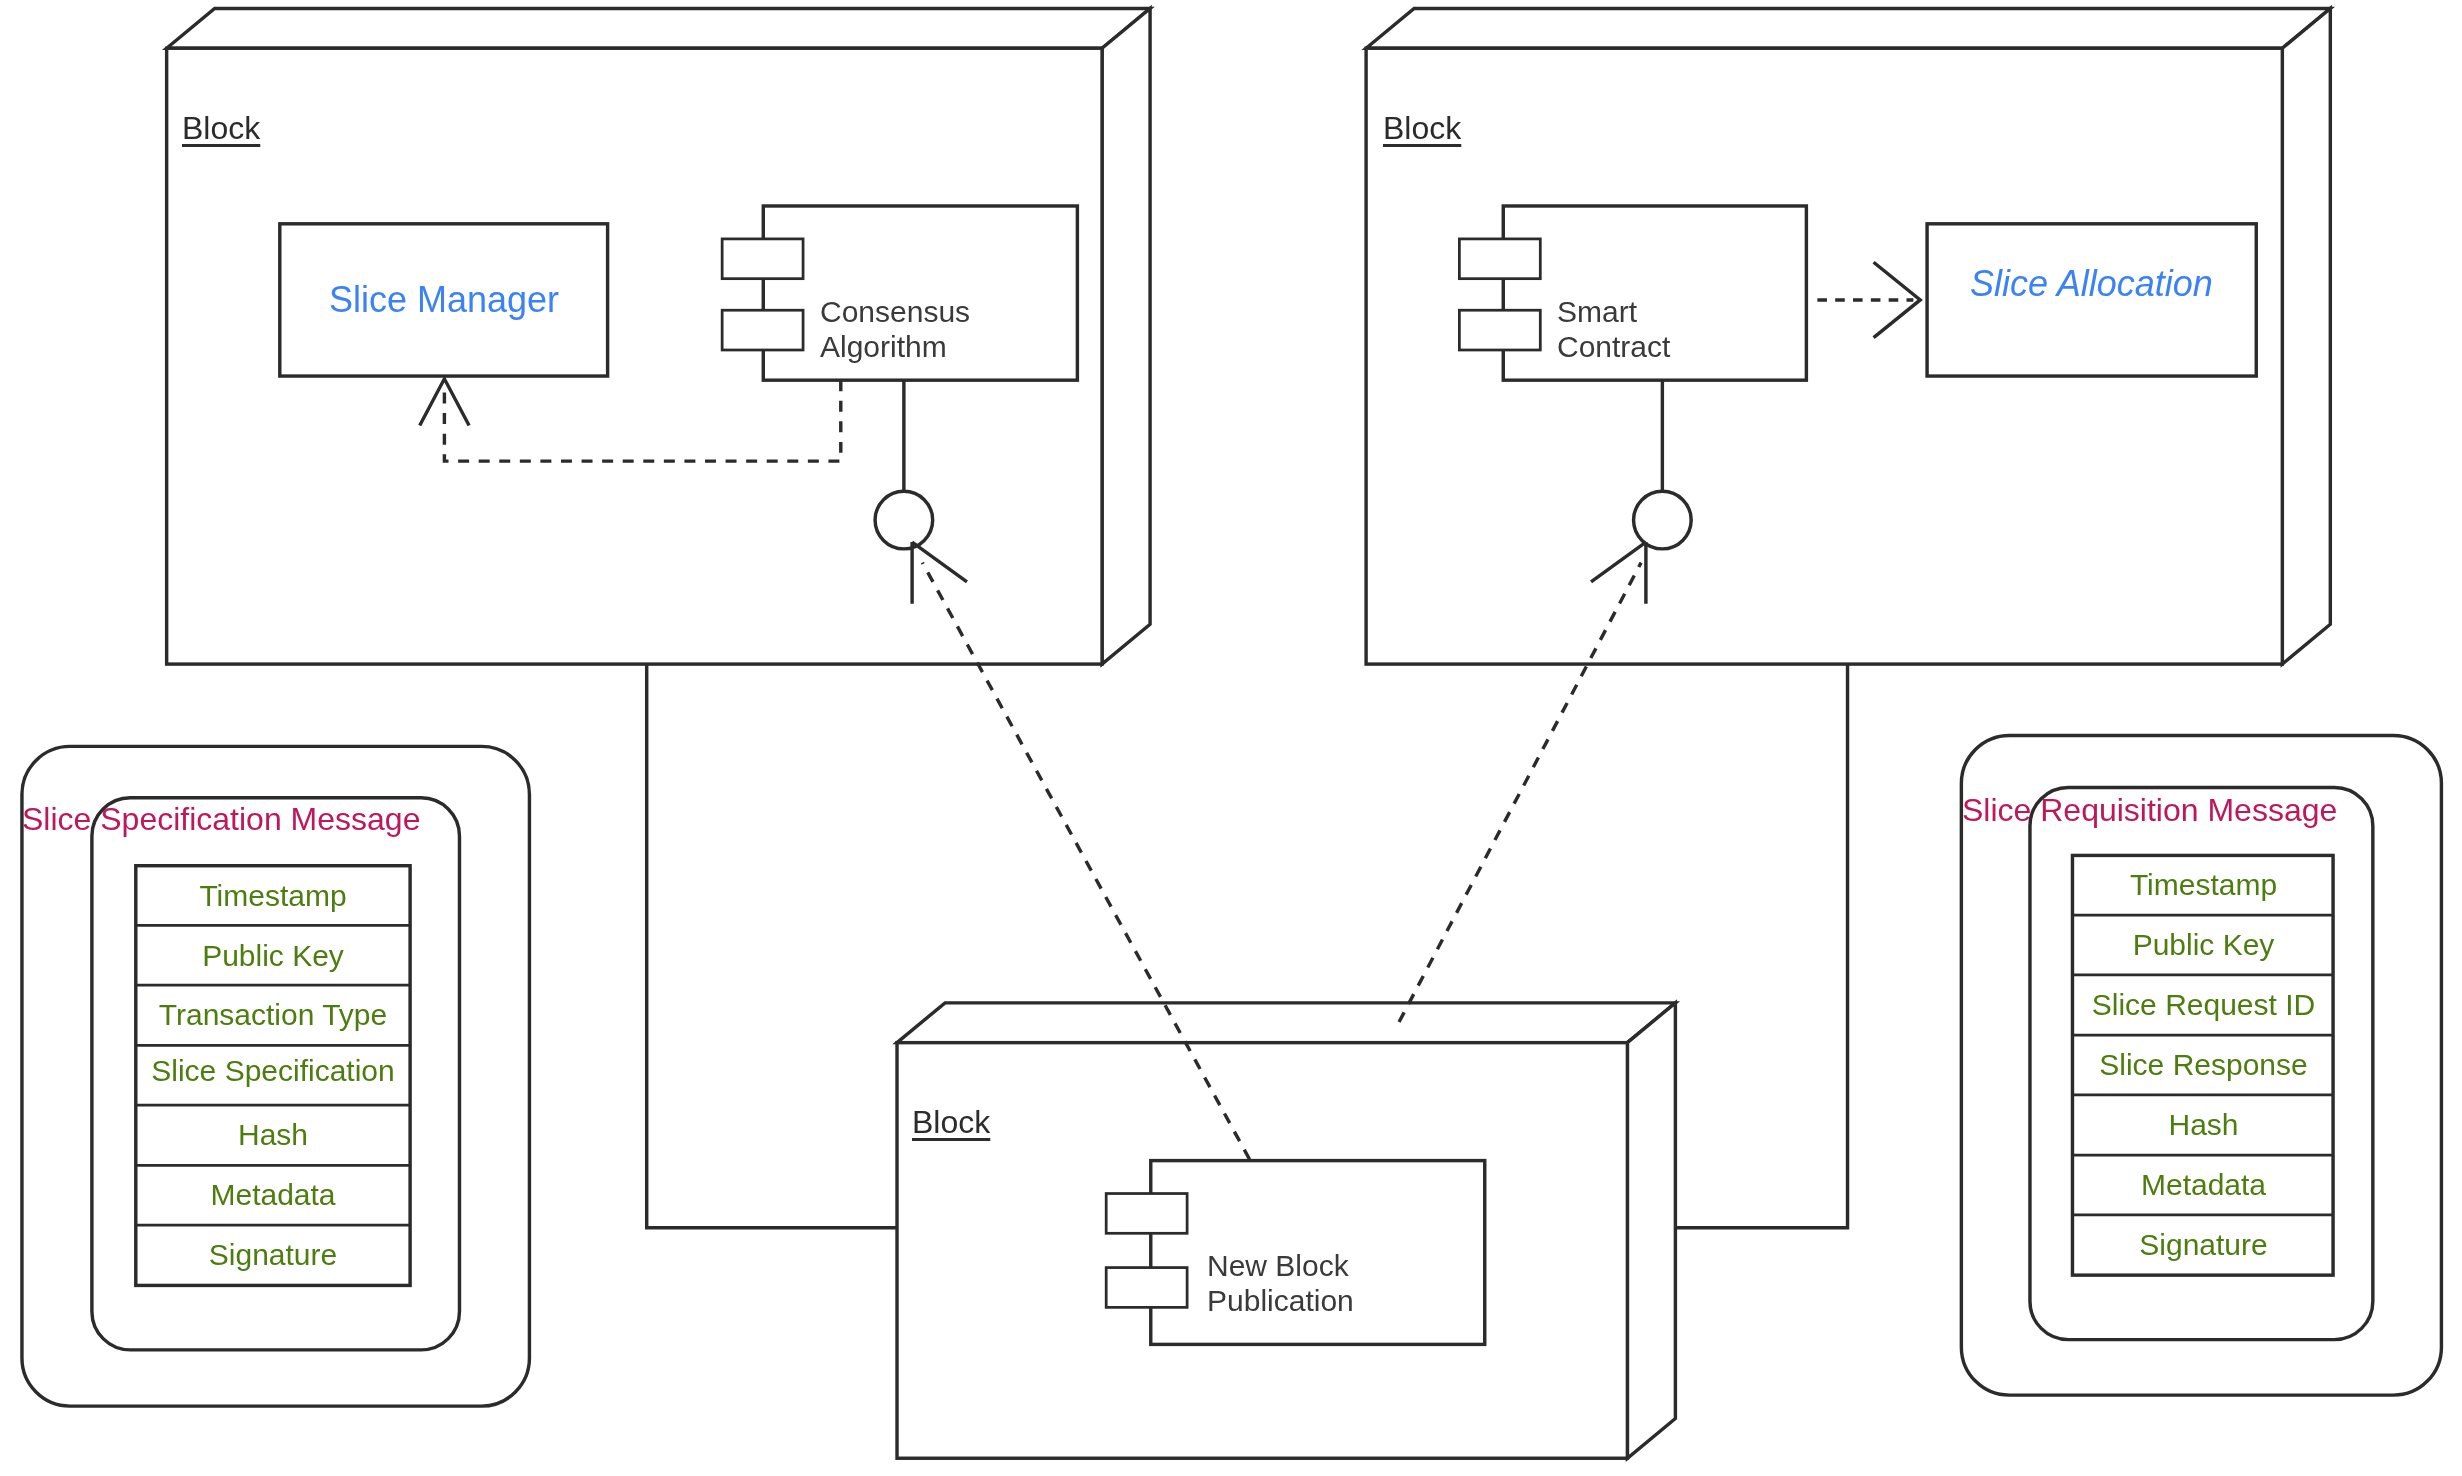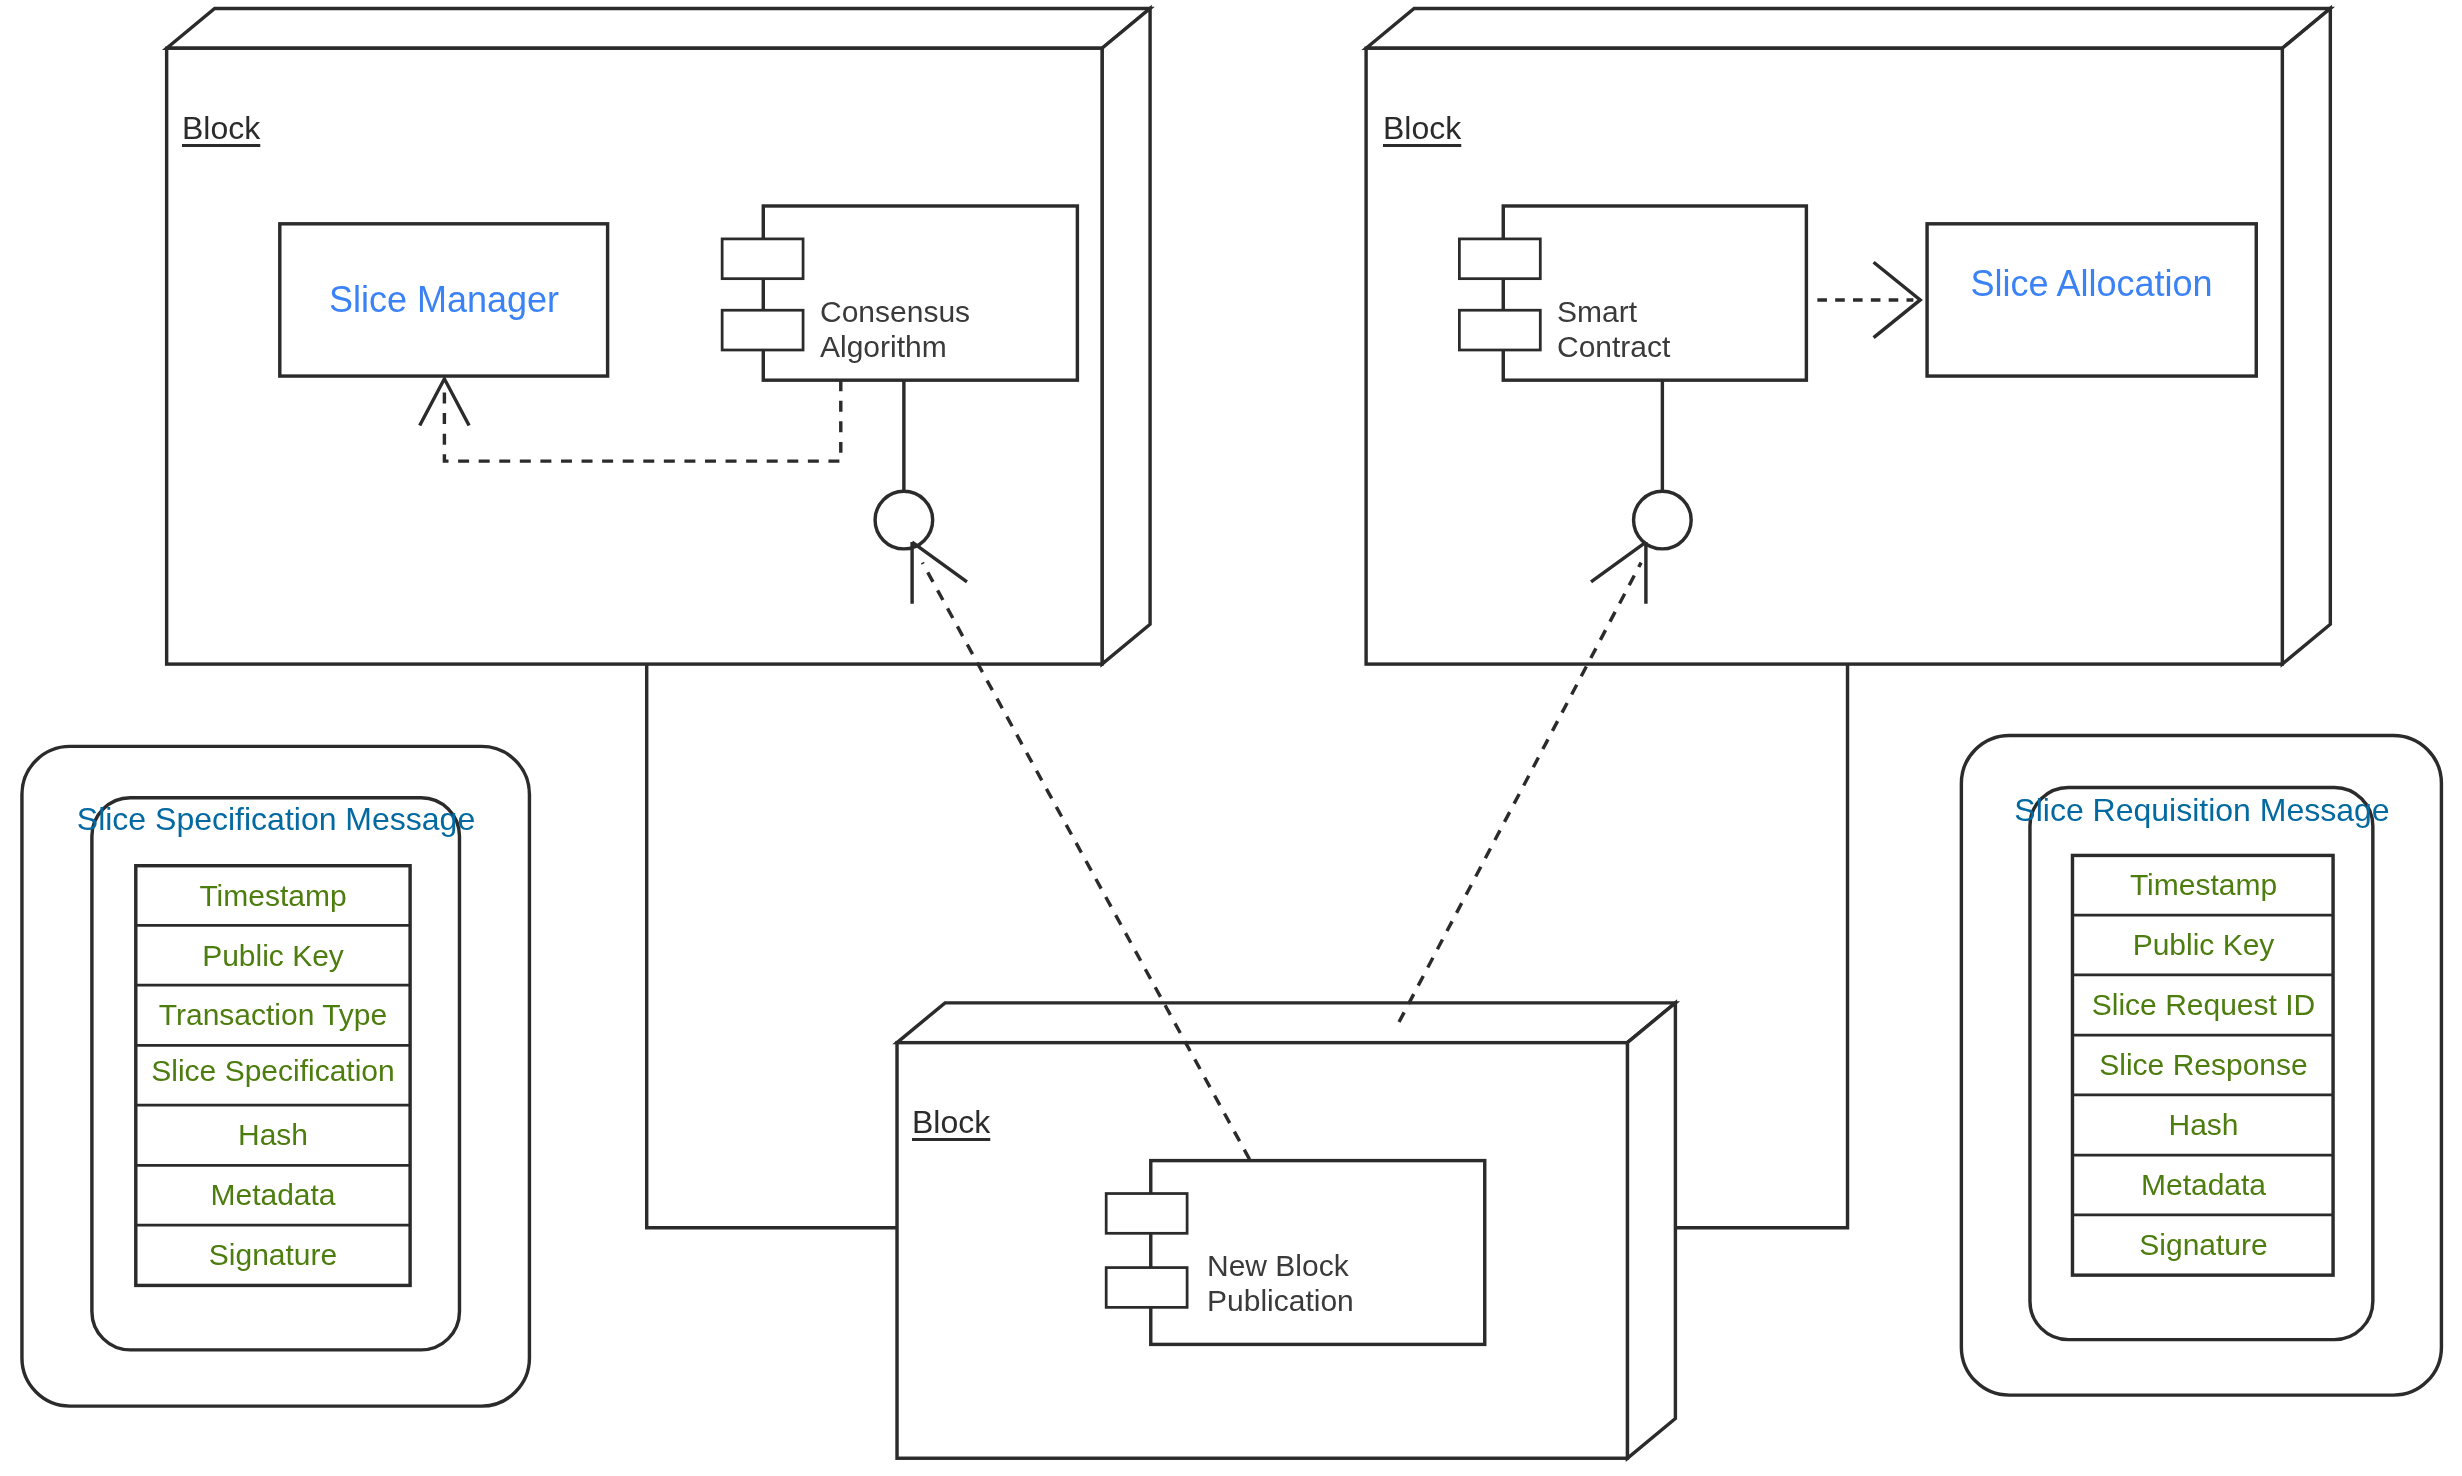--- a/index.html
+++ b/index.html
@@ -76,22 +76,22 @@
     text-align: left;
   }
   .box-label {
     font-size: 36px;
     color: #3b82f6;
     text-align: center;
     width: 100%;
   }
   .msg-title {
     font-size: 32px;
-    color: #0369a1;
-    text-align: center;
+    color: #be185d;
+    text-align: left;
   }
   .row-label {
     font-size: 30px;
     color: #4d7c0f;
     text-align: center;
     width: 100%;
   }
   .centerwrap {
     position: absolute;
     display: flex;
@@ -209,21 +209,21 @@
   <div class="centerwrap" style="left:280px; top:224px; width:328px; height:152px;">
     <span class="box-label">Slice Manager</span>
   </div>
 
   <div class="txt comp-label" style="left:820px; top:250px;">Consensus
 Algorithm</div>
 
   <div class="txt comp-label" style="left:1557px; top:250px;">Smart
 Contract</div>
 
-  <div class="centerwrap" style="left:1927px; top:224px; width:329px; height:120px;">
+  <div class="centerwrap" style="left:1927px; top:224px; width:329px; height:120px;font-style:italic;">
     <span class="box-label">Slice
 Allocation</span>
   </div>
 
   <div class="txt comp-label" style="left:1207px; top:1204px;">New Block
 Publication</div>
 
   <div class="txt msg-title" style="left:22px; top:757px; width:508px;">Slice Specification Message</div>
 
   <div class="txt msg-title" style="left:1962px; top:748px; width:480px;">Slice Requisition Message</div>

